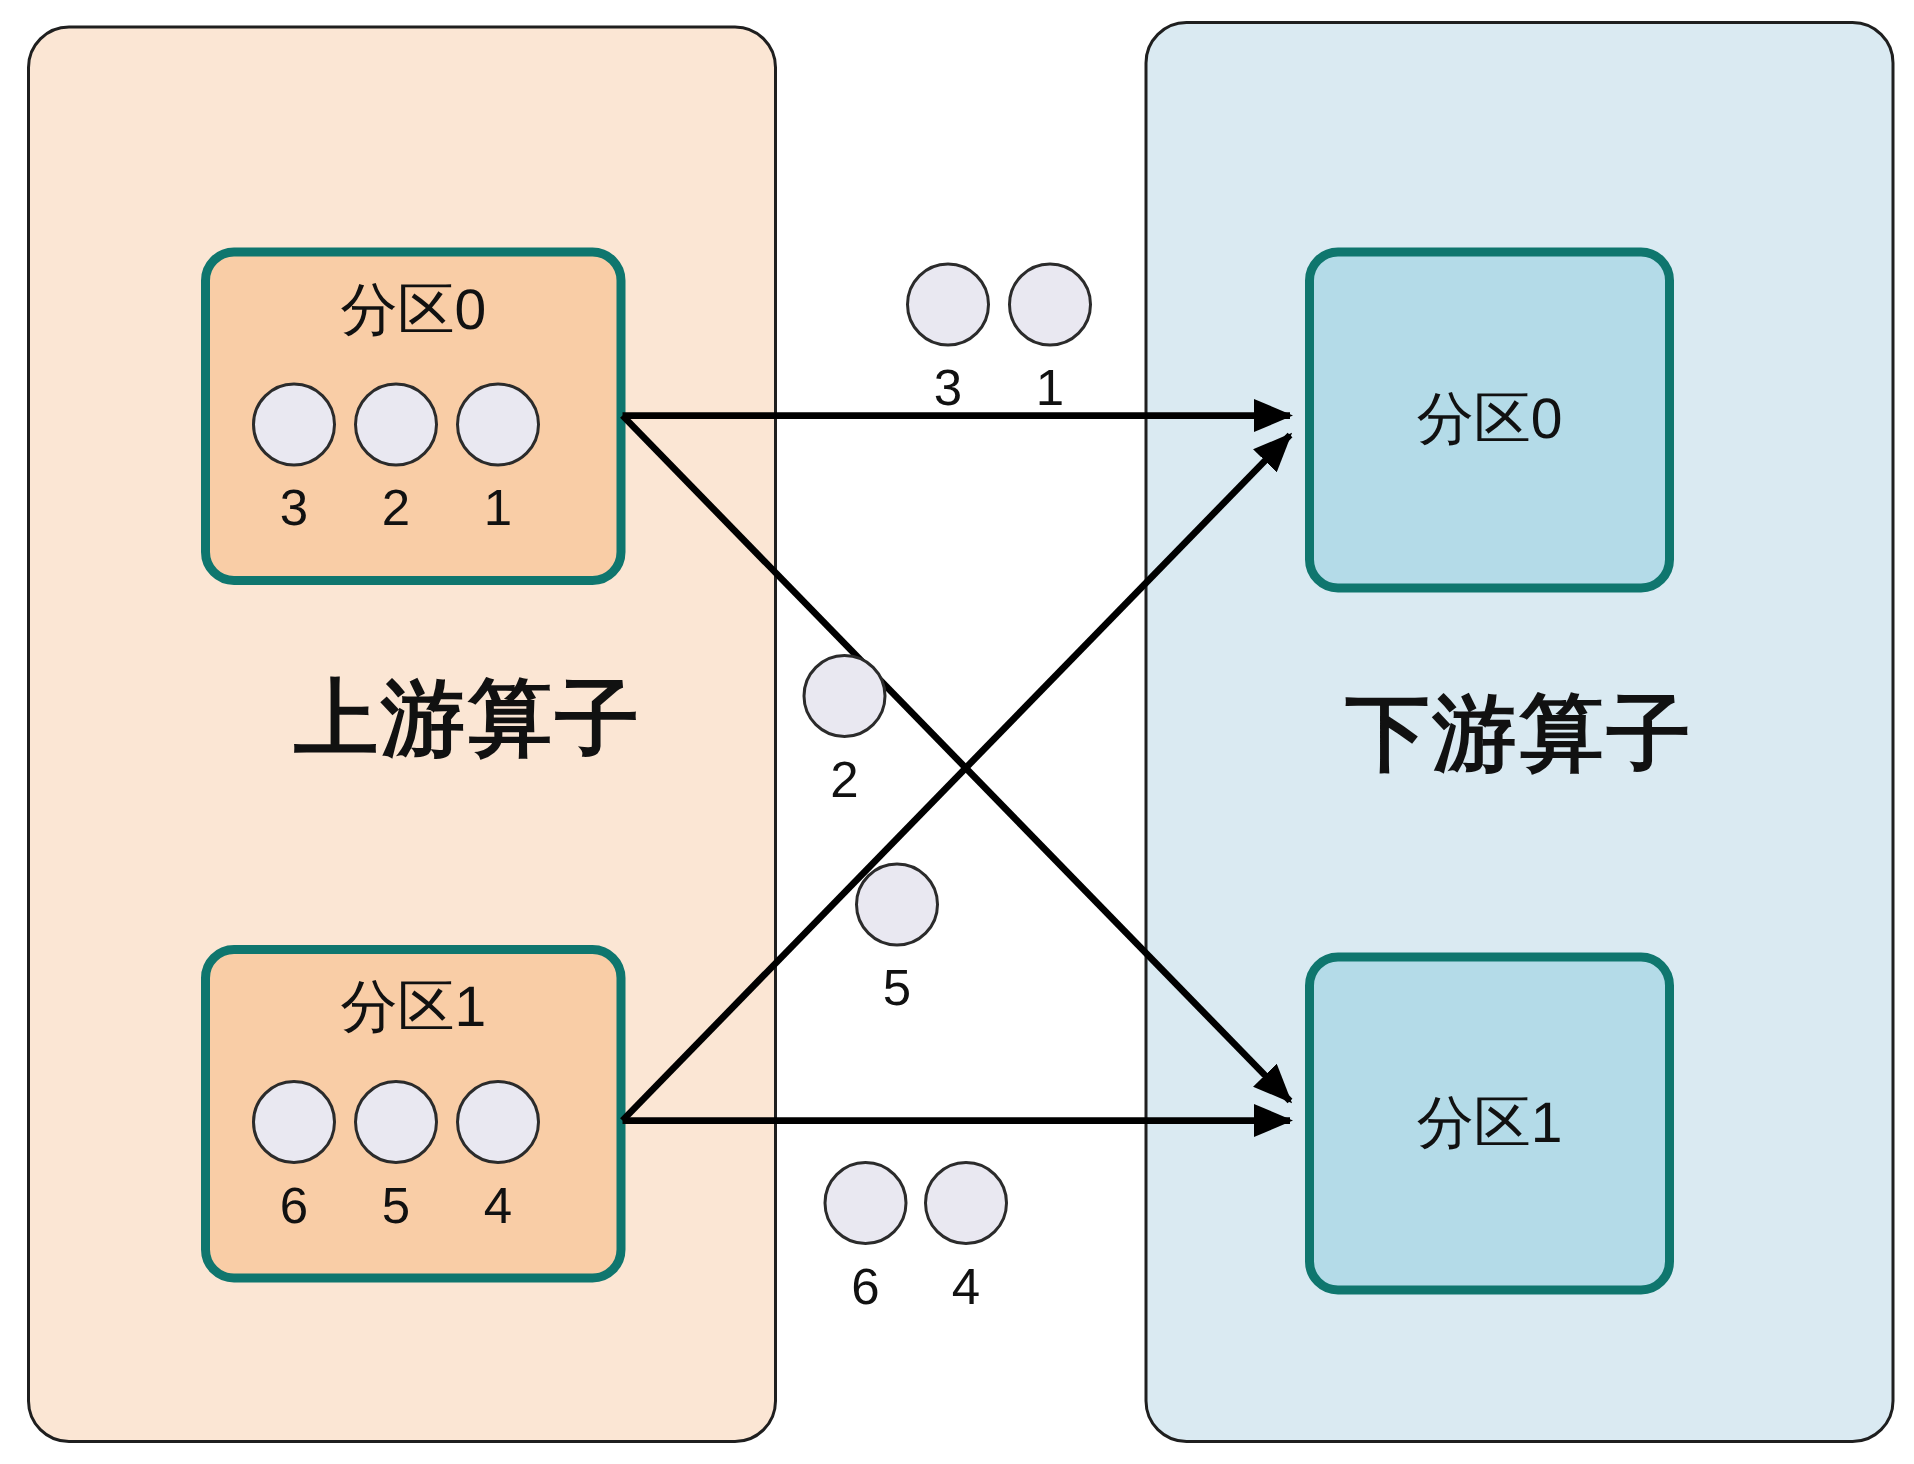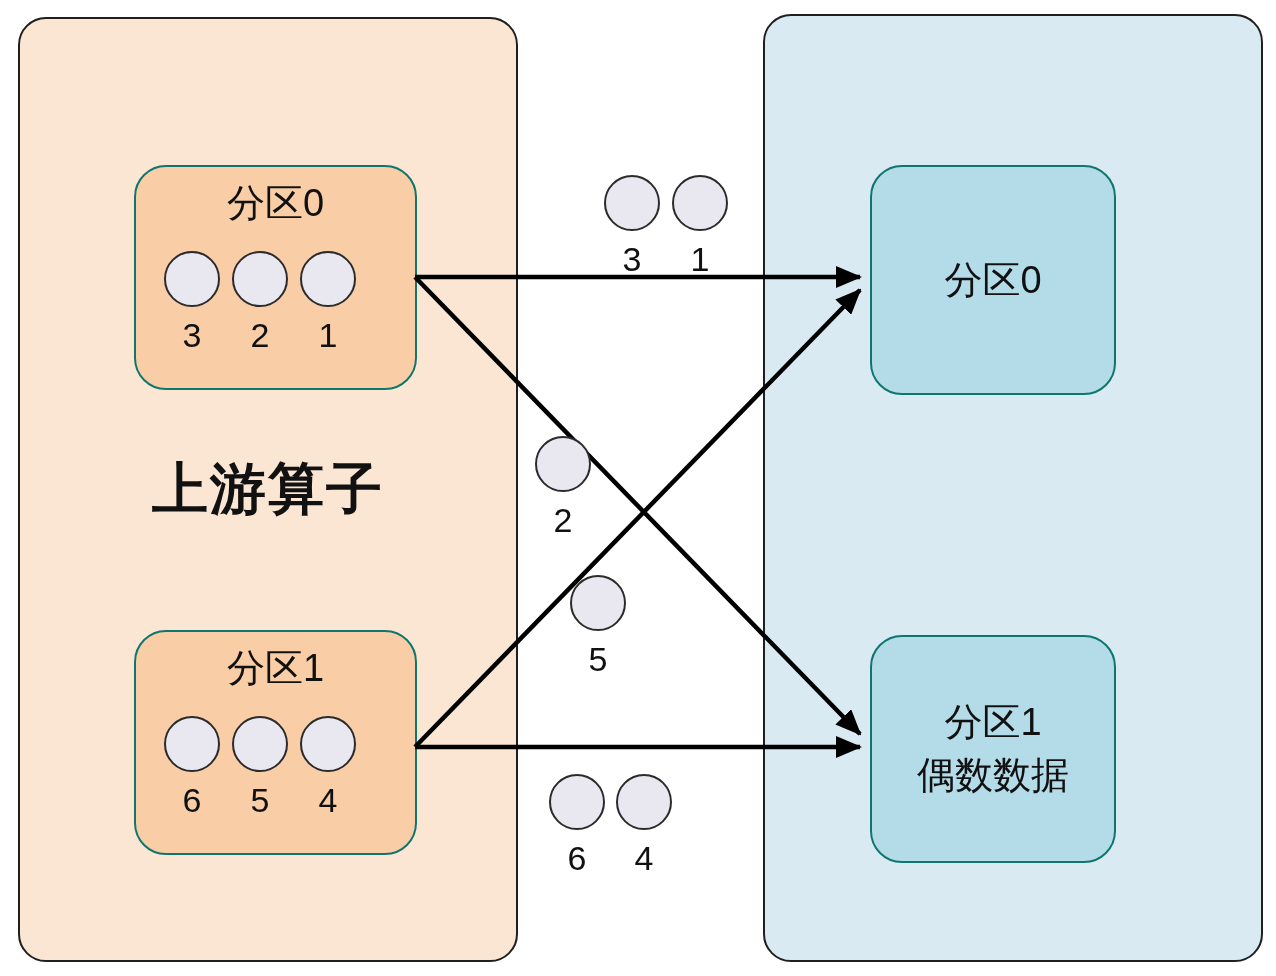--- a/index.html
+++ b/index.html
@@ -5,24 +5,24 @@
   html,body{margin:0;padding:0;background:#ffffff;}
   body{font-family:"Liberation Sans","DejaVu Sans",sans-serif;color:#111;}
   .canvas{position:relative;width:1276px;height:976px;background:#ffffff;overflow:hidden;}
 
   .outer-box{position:absolute;border:2px solid #1f1f1f;border-radius:28px;box-sizing:border-box;}
   .upstream-box{left:18px;top:17px;width:500px;height:945px;background:var(--upstreamOuter,#fbe6d4);}
   .downstream-box{left:763px;top:14px;width:500px;height:948px;background:var(--downstreamOuter,#daeaf2);}
 
   .operator-title{position:absolute;left:0;width:100%;margin:0;text-align:center;
     font-size:56px;line-height:56px;font-weight:600;color:#111;letter-spacing:2px;}
-  .upstream-box .operator-title{top:442px;}
+  .upstream-box .operator-title{top:432px;padding-left:44px;}
   .downstream-box .operator-title{top:445px;}
 
-  .partition-box{position:absolute;border:2px solid #0f766e;border-radius:32px;box-sizing:border-box;}
+  .partition-box{position:absolute;border:6px solid #0f766e;border-radius:22px;box-sizing:border-box;}
   .up-part{left:114px;width:283px;height:225px;background:var(--upstreamInner,#f9cda6);}
   .up-part-0{top:146px;}
   .up-part-1{top:611px;}
   .partition-label{margin-top:14px;text-align:center;font-size:38px;line-height:44px;color:#111;}
 
   .records-row{display:flex;gap:12px;margin:26px 0 0 28px;}
   .record{width:56px;display:flex;flex-direction:column;align-items:center;}
   .circle{display:block;width:56px;height:56px;border-radius:50%;box-sizing:border-box;
     background:var(--recordFill,#e9e8f1);border:2px solid #2b2b2b;}
   .record-label{margin-top:8px;font-size:34px;line-height:40px;color:#111;text-align:center;}
@@ -78,28 +78,28 @@
         </div>
         <div class="record">
           <span class="circle"></span>
           <span class="record-label">4</span>
         </div>
       </div>
     </div>
   </section>
 
   <section class="outer-box downstream-box">
+    <h1 class="operator-title">下游算子</h1>
 
     <div class="partition-box down-part down-part-0">
       <div>分区0</div>
     </div>
 
     <div class="partition-box down-part down-part-1">
       <div>分区1</div>
-      <div>偶数数据</div>
     </div>
   </section>
 
   <svg class="arrows" viewBox="0 0 1276 976" aria-hidden="true">
     <defs>
       <marker id="ah" markerUnits="userSpaceOnUse" markerWidth="26" markerHeight="22" refX="24" refY="11" orient="auto">
         <polygon points="0,0 26,11 0,22"></polygon>
       </marker>
     </defs>
     <line x1="415" y1="277" x2="860" y2="277" marker-end="url(#ah)"></line>

